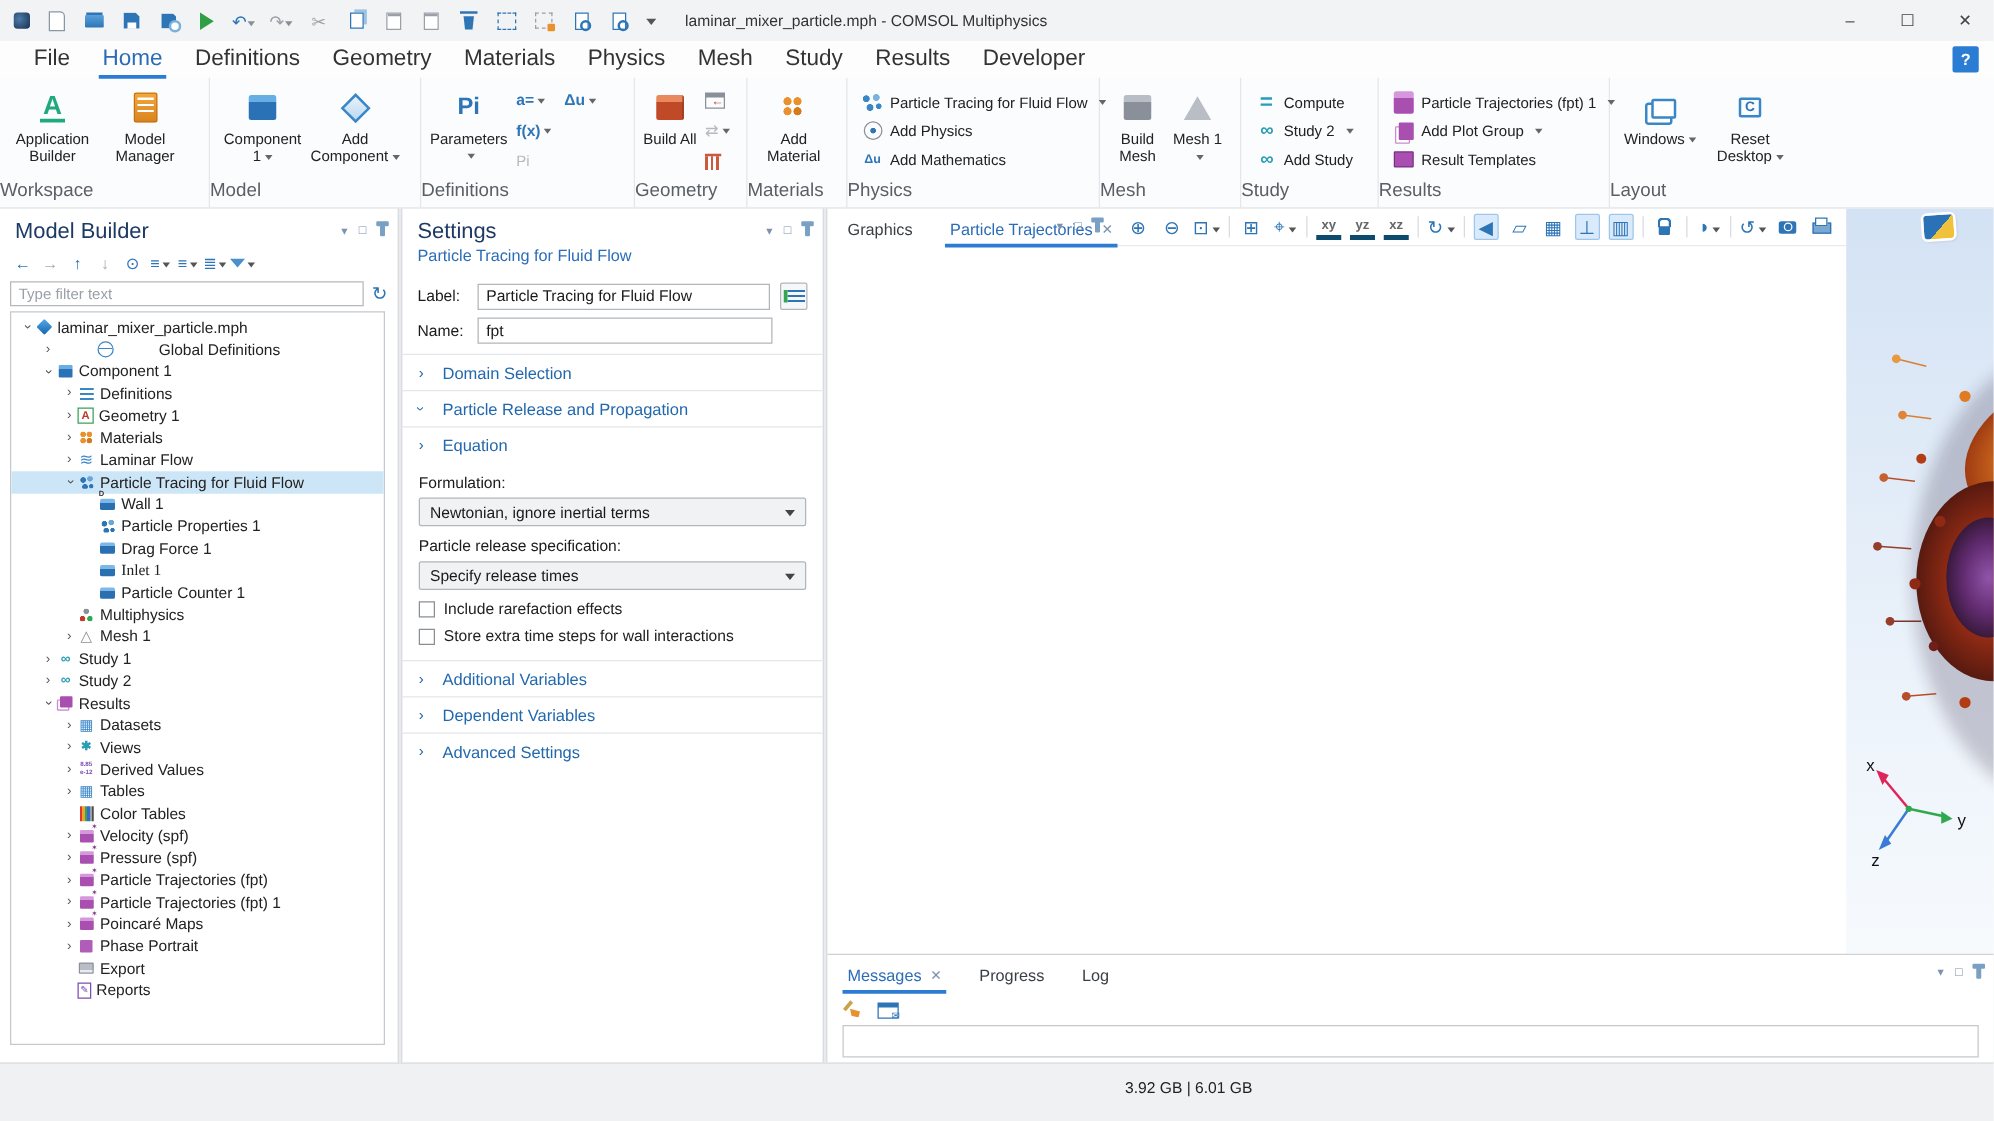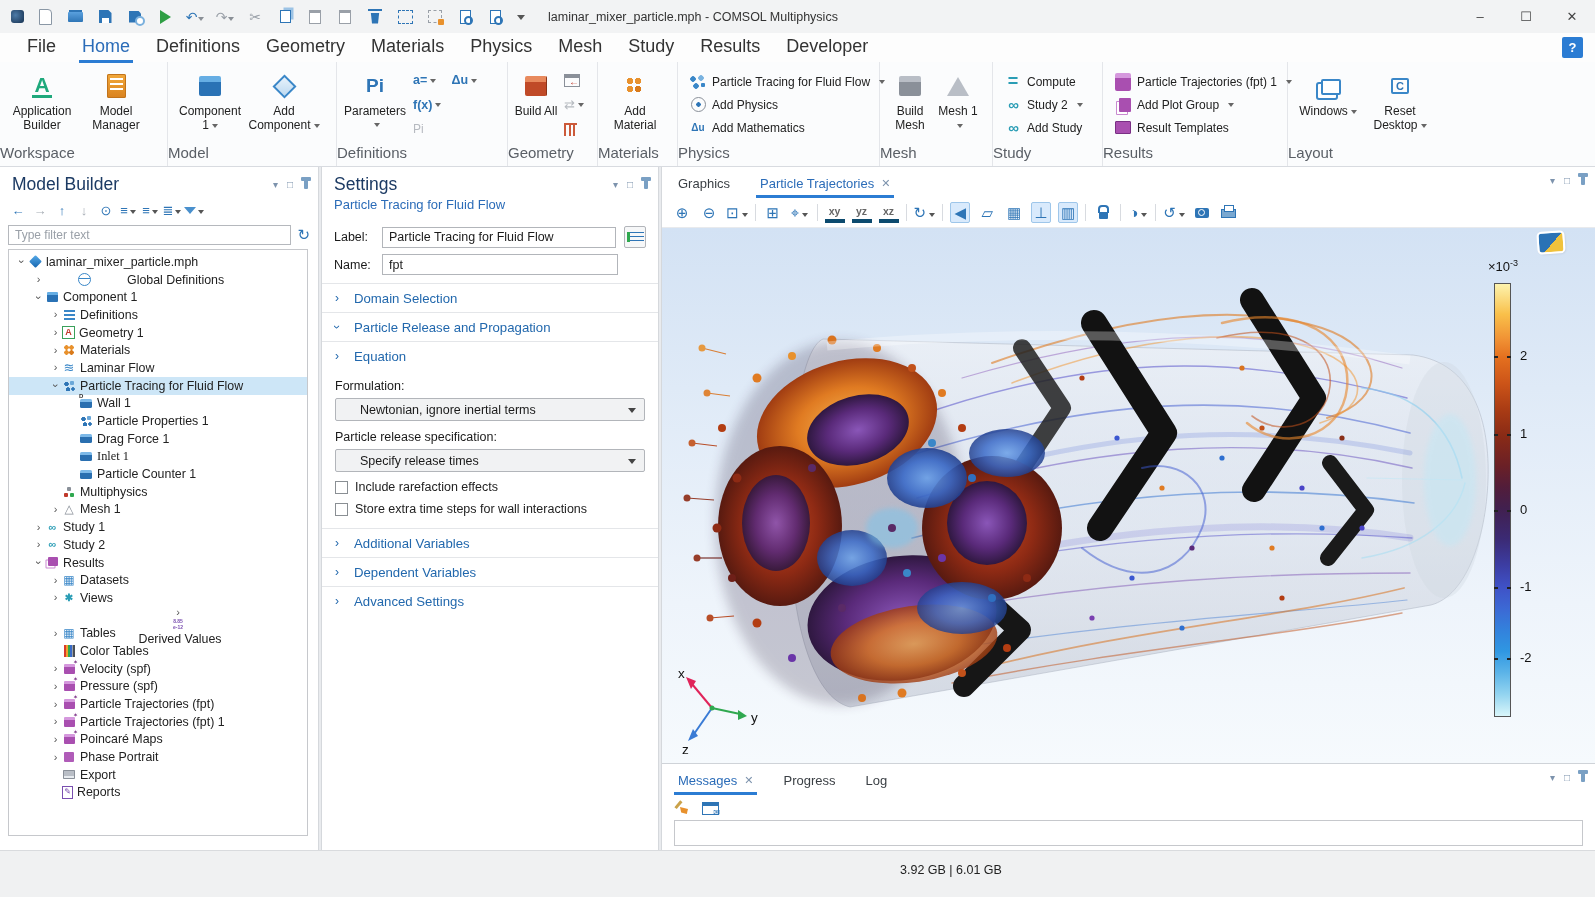--- a/index.html
+++ b/index.html
@@ -159,28 +159,28 @@
   .frow input{flex:1;height:21px;border:1px solid #b2b5ba;padding:0 6px;font-size:12.5px;font-family:inherit;color:#1a1a1a;min-width:0}
   .frow.nright{margin-right:40px}
   .editbtn{width:22px;height:22px;border:1px solid #b2b5ba;border-radius:2px;background:#f6f7f8;display:flex;align-items:center;justify-content:center;flex:none}
   .editbtn::before{content:"";width:12px;height:10px;background:repeating-linear-gradient(#2e75b6 0 1.5px,transparent 1.5px 4px);border-left:3px solid #2fa84f;padding-left:2px}
   .sbar{display:flex;align-items:center;gap:9px;height:29px;padding:0 13px;border-top:1px solid #e4e6e9;color:#2268ad;font-size:13.2px;margin-top:8px}
   .sbar.tight{margin-top:0}
   .sarr{color:#2268ad;font-size:12px;width:10px}
   .sarr.right::before{content:"›"}
   .sarr.down::before{content:"›";display:inline-block;transform:rotate(90deg)}
   .fldlab{font-size:12.5px;margin:9px 13px 5px 13px;color:#1a1a1a}
-  .selbox{margin:0 13px;height:23px;background:#f1f2f3;border:1px solid #b2b5ba;border-radius:2px;display:flex;align-items:center;padding:0 24px;font-size:12.5px;color:#1a1a1a;position:relative}
+  .selbox{margin:0 13px;height:23px;background:#f1f2f3;border:1px solid #b2b5ba;border-radius:2px;display:flex;align-items:center;padding:0 8px;font-size:12.5px;color:#1a1a1a;position:relative}
   .selbox::after{content:"";position:absolute;right:8px;top:9px;border:4px solid transparent;border-top:5px solid #444}
   .chkrow{display:flex;align-items:center;gap:7px;margin:8px 13px 0 13px;font-size:12.5px}
   .chk{width:13px;height:13px;border:1px solid #8a8f94;background:#fff;flex:none}
 
   
   .gcol{flex:1;display:flex;flex-direction:column;min-width:0}
-  .gpanel{background:#fff;height:596px;display:flex;flex-direction:column;position:relative}
+  .gpanel{background:#fff;height:596px;display:flex;flex-direction:row;position:relative}
   .gtabs{height:31px;display:flex;align-items:flex-end;padding-left:16px;gap:30px;position:relative}
   .gtab{display:flex;align-items:center;gap:7px;padding-bottom:7px;font-size:13px;color:#3a3f44;position:relative}
   .gtab.active{color:#2b6cb8}
   .gtab.active::after{content:"";position:absolute;left:-4px;right:-4px;bottom:0;height:3px;background:#2b7cd3}
   .gtab-close{color:#7d93ad;font-size:11px}
   .gtab-close:empty{display:none}
   .gtabs .p-icons{position:absolute;right:10px;top:8px}
   .gtoolbar{height:30px;display:flex;align-items:center;padding:0 10px;gap:7px;border-bottom:1px solid #e8eaed}
   .gtb{min-width:20px;height:21px;display:flex;align-items:center;justify-content:center;color:#2e75b6;font-size:15px;position:relative}
   .gtb.txt{font-size:10.5px;font-weight:bold;color:#666;border-bottom:4px solid #0c4a6e;padding:0 1px}
@@ -674,21 +674,21 @@
         <div class="trow" style="padding-left: 40px;">
           <span class="tw tw-r"></span>
           <span class="ic ic-datasets"></span>
           <span class="tlabel">Datasets</span>
         </div>
         <div class="trow" style="padding-left: 40px;">
           <span class="tw tw-r"></span>
           <span class="ic ic-views"></span>
           <span class="tlabel">Views</span>
         </div>
-        <div class="trow" style="padding-left: 40px; flex-direction: column;">
+        <div class="trow" style="padding-left: 40px;">
           <span class="tw tw-r"></span>
           <span class="ic ic-derived"></span>
           <span class="tlabel">Derived Values</span>
         </div>
         <div class="trow" style="padding-left: 40px; align-items: center;">
           <span class="tw tw-r"></span>
           <span class="ic ic-table"></span>
           <span class="tlabel">Tables</span>
         </div>
         <div class="trow" style="padding-left: 40px;">

